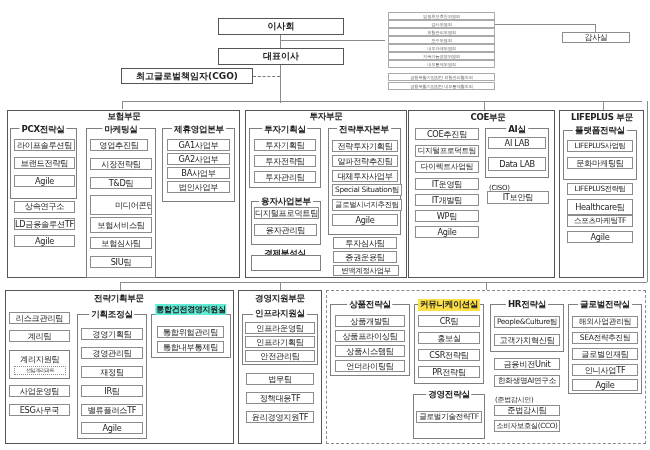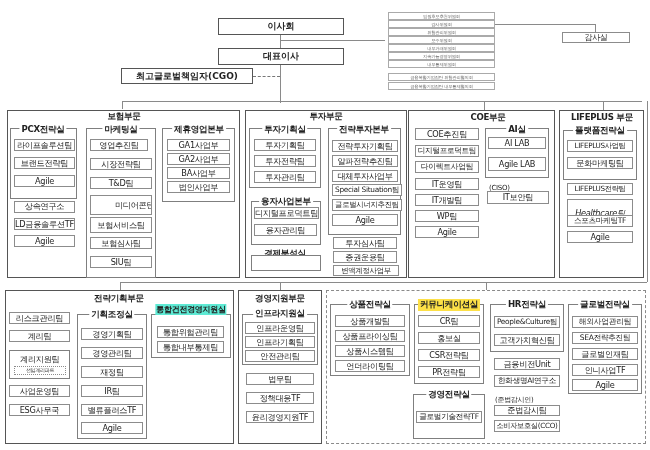--- a/index.html
+++ b/index.html
@@ -120,32 +120,32 @@
 <div class="cell" style="left:415px;top:145px;width:64px;height:12px;font-size:7.6px;">디지털프로덕트팀</div>
 <div class="cell" style="left:415px;top:161px;width:64px;height:12px;font-size:7.8px;">다이렉트사업팀</div>
 <div class="cell" style="left:415px;top:178px;width:64px;height:12px;">IT운영팀</div>
 <div class="cell" style="left:415px;top:194px;width:64px;height:12px;">IT개발팀</div>
 <div class="cell" style="left:415px;top:210px;width:64px;height:12px;">WP팀</div>
 <div class="cell" style="left:415px;top:226px;width:64px;height:12px;">Agile</div>
 
 <div class="box" style="left:485px;top:128px;width:64px;height:50px;"></div>
 <div class="title" style="left:517px;top:124px;background:#fff;padding:0 2px;">AI실</div>
 <div class="cell" style="left:488px;top:137px;width:58px;height:12px;">AI LAB</div>
-<div class="cell" style="left:488px;top:157px;width:58px;height:14px;">Agile LAB</div>
+<div class="cell" style="left:488px;top:157px;width:58px;height:14px;">Data LAB</div>
 <div class="small-label" style="left:489px;top:184px;">(CISO)</div>
 <div class="cell" style="left:487px;top:191px;width:62px;height:13px;">IT보안팀</div>
 
 <div class="box dark" style="left:559px;top:110px;width:85px;height:168px;"></div>
 <div class="title" style="left:602px;top:112px;">LIFEPLUS 부문</div>
 <div class="box" style="left:563px;top:130px;width:74px;height:50px;"></div>
 <div class="title" style="left:600px;top:125px;background:#fff;padding:0 2px;">플랫폼전략실</div>
 <div class="cell" style="left:567px;top:140px;width:66px;height:12px;font-size:7.2px;">LIFEPLUS사업팀</div>
 <div class="cell" style="left:567px;top:157px;width:66px;height:12px;">문화마케팅팀</div>
 <div class="cell" style="left:567px;top:183px;width:66px;height:12px;font-size:7.2px;">LIFEPLUS전략팀</div>
-<div class="cell" style="left:567px;top:199px;width:66px;height:28px;font-style:italic;">Healthcare팀</div>
+<div class="cell" style="left:567px;top:199px;width:66px;height:16px;">Healthcare팀</div>
 <div class="cell" style="left:567px;top:215px;width:66px;height:12px;font-size:7.6px;">스포츠마케팅TF</div>
 <div class="cell" style="left:567px;top:231px;width:66px;height:12px;">Agile</div>
 
 <div class="box dark" style="left:5px;top:290px;width:229px;height:154px;"></div>
 <div class="title" style="left:119px;top:293px;">전략기획부문</div>
 <div class="cell" style="left:9px;top:312px;width:61px;height:12px;">리스크관리팀</div>
 <div class="cell" style="left:9px;top:330px;width:61px;height:12px;">계리팀</div>
 <div class="box" style="left:9px;top:350px;width:61px;height:29px;"></div>
 <div class="small-label" style="left:20px;top:354px;font-size:8.2px;">계리지원팀</div>
 <div class="cell" style="left:14px;top:366px;width:52px;height:9px;font-size:5px;border-style:dotted;">선임계리파트</div>

